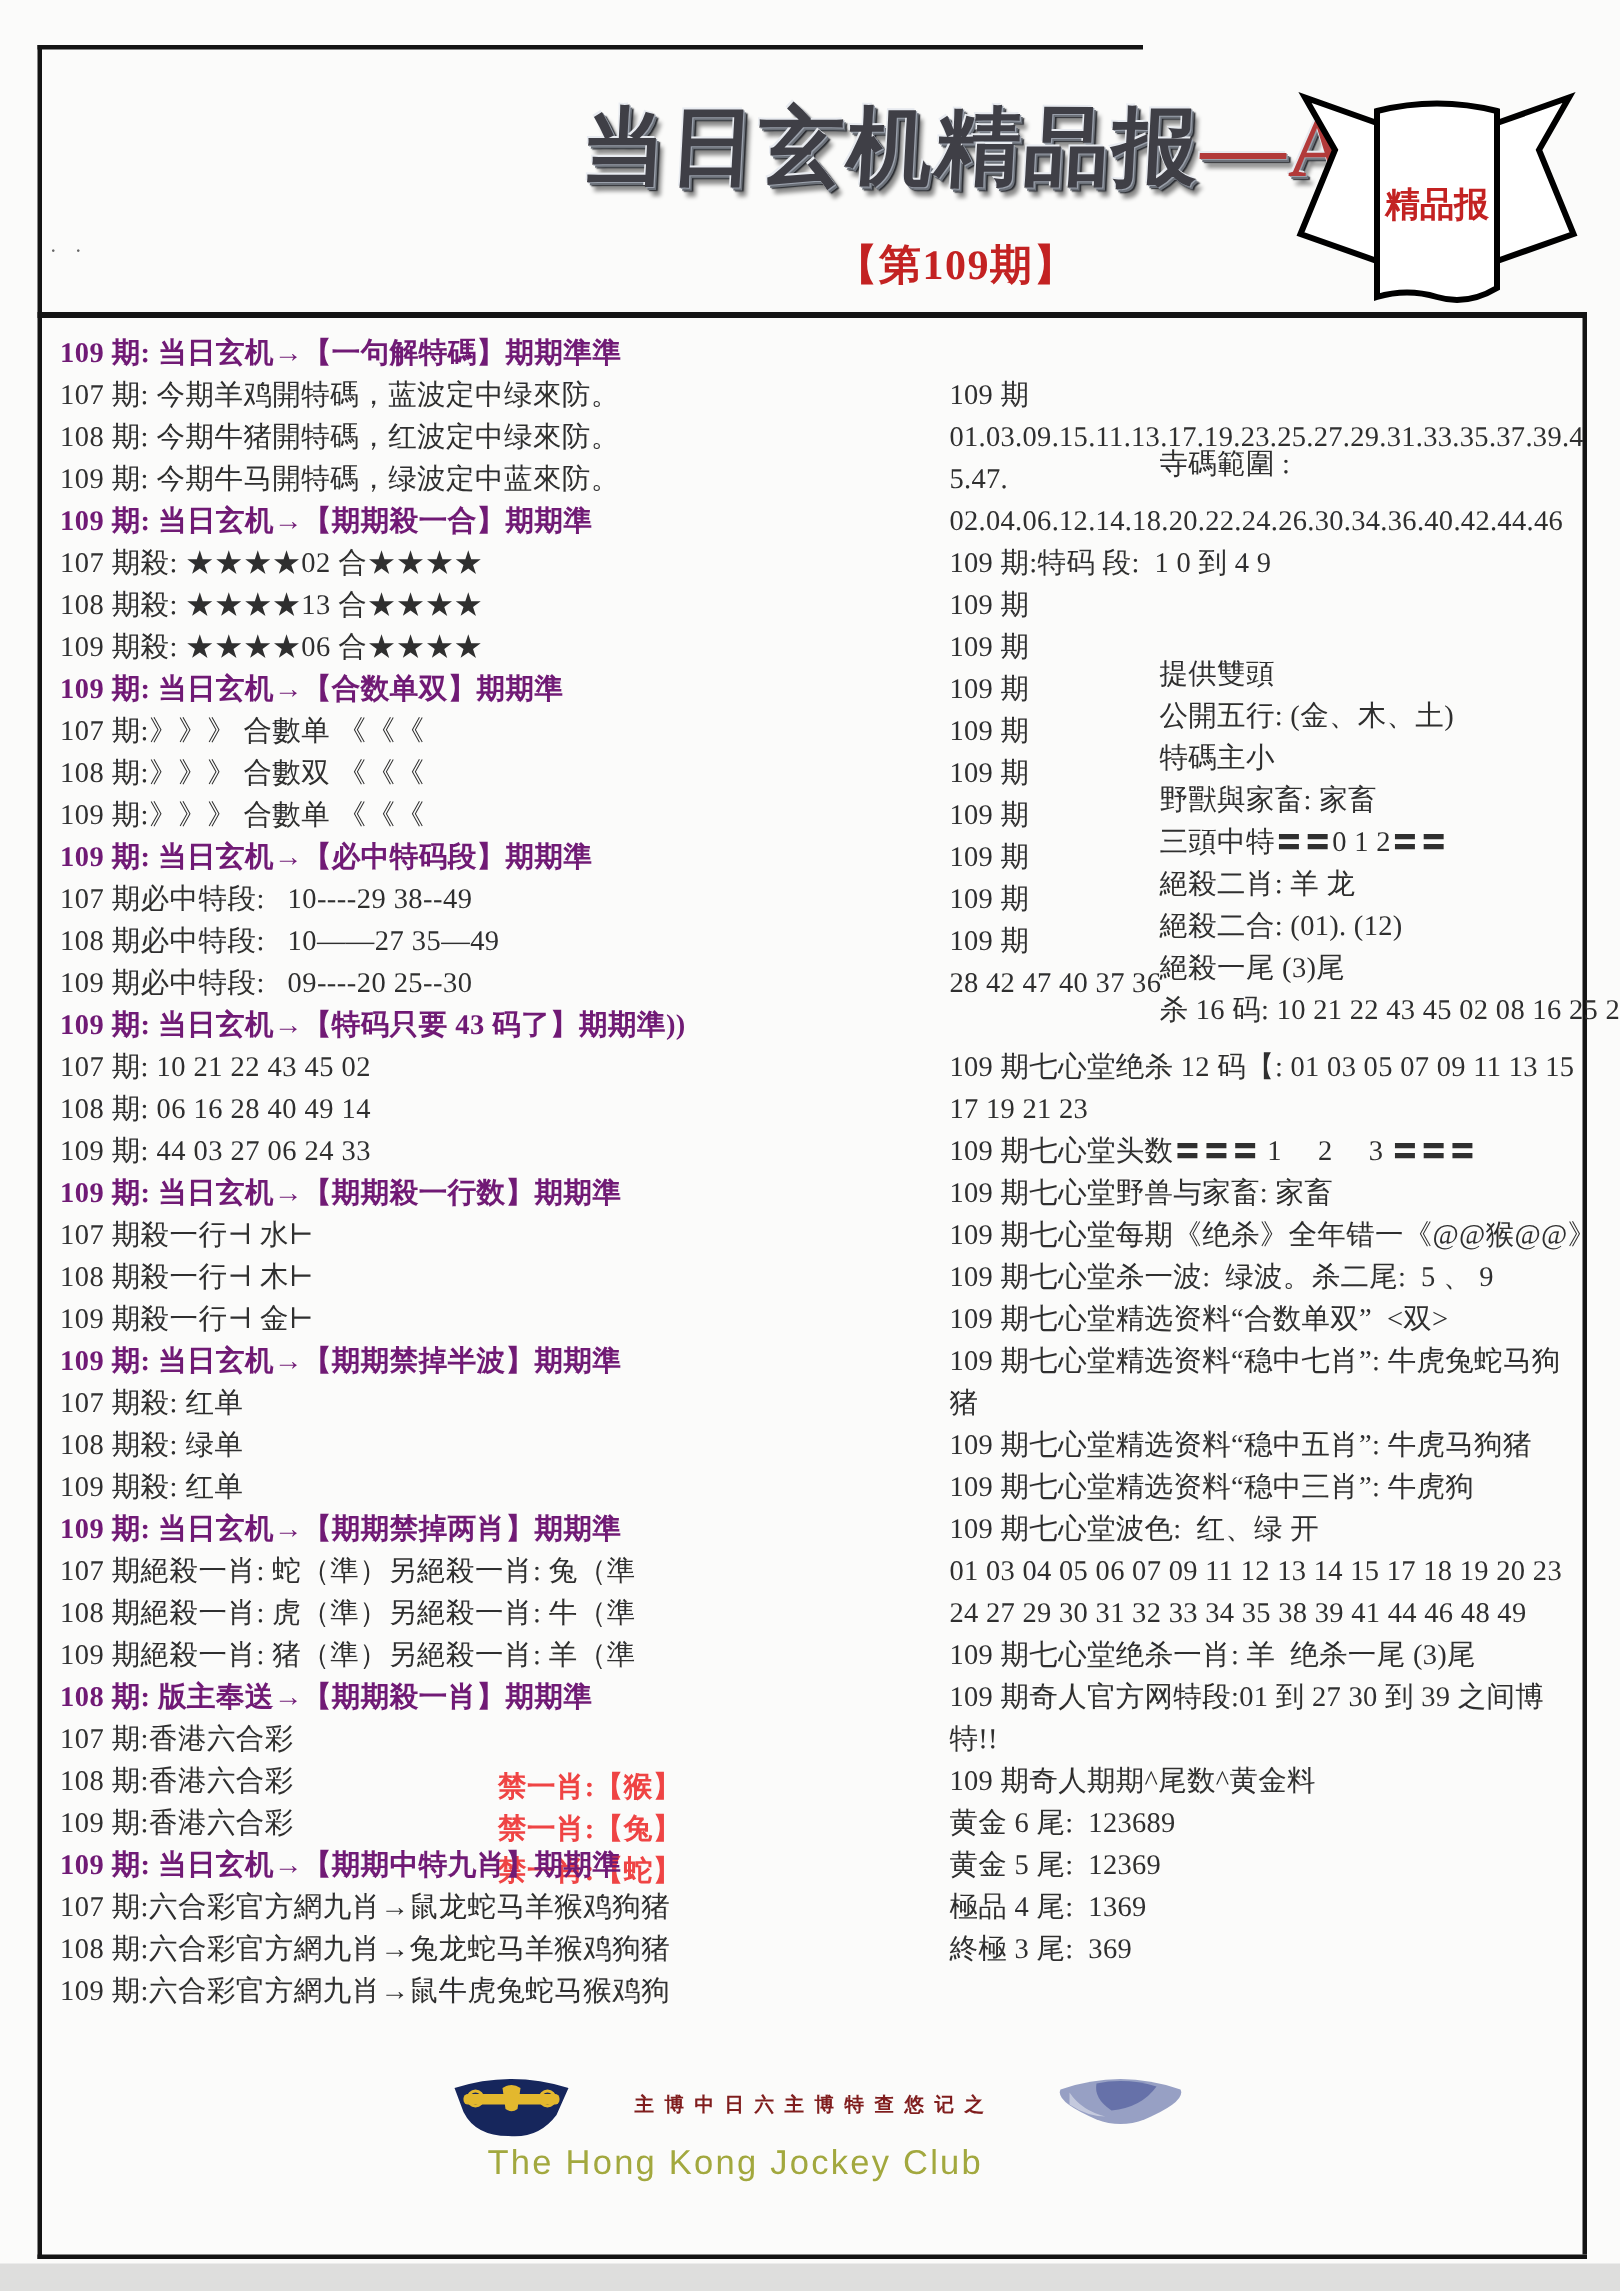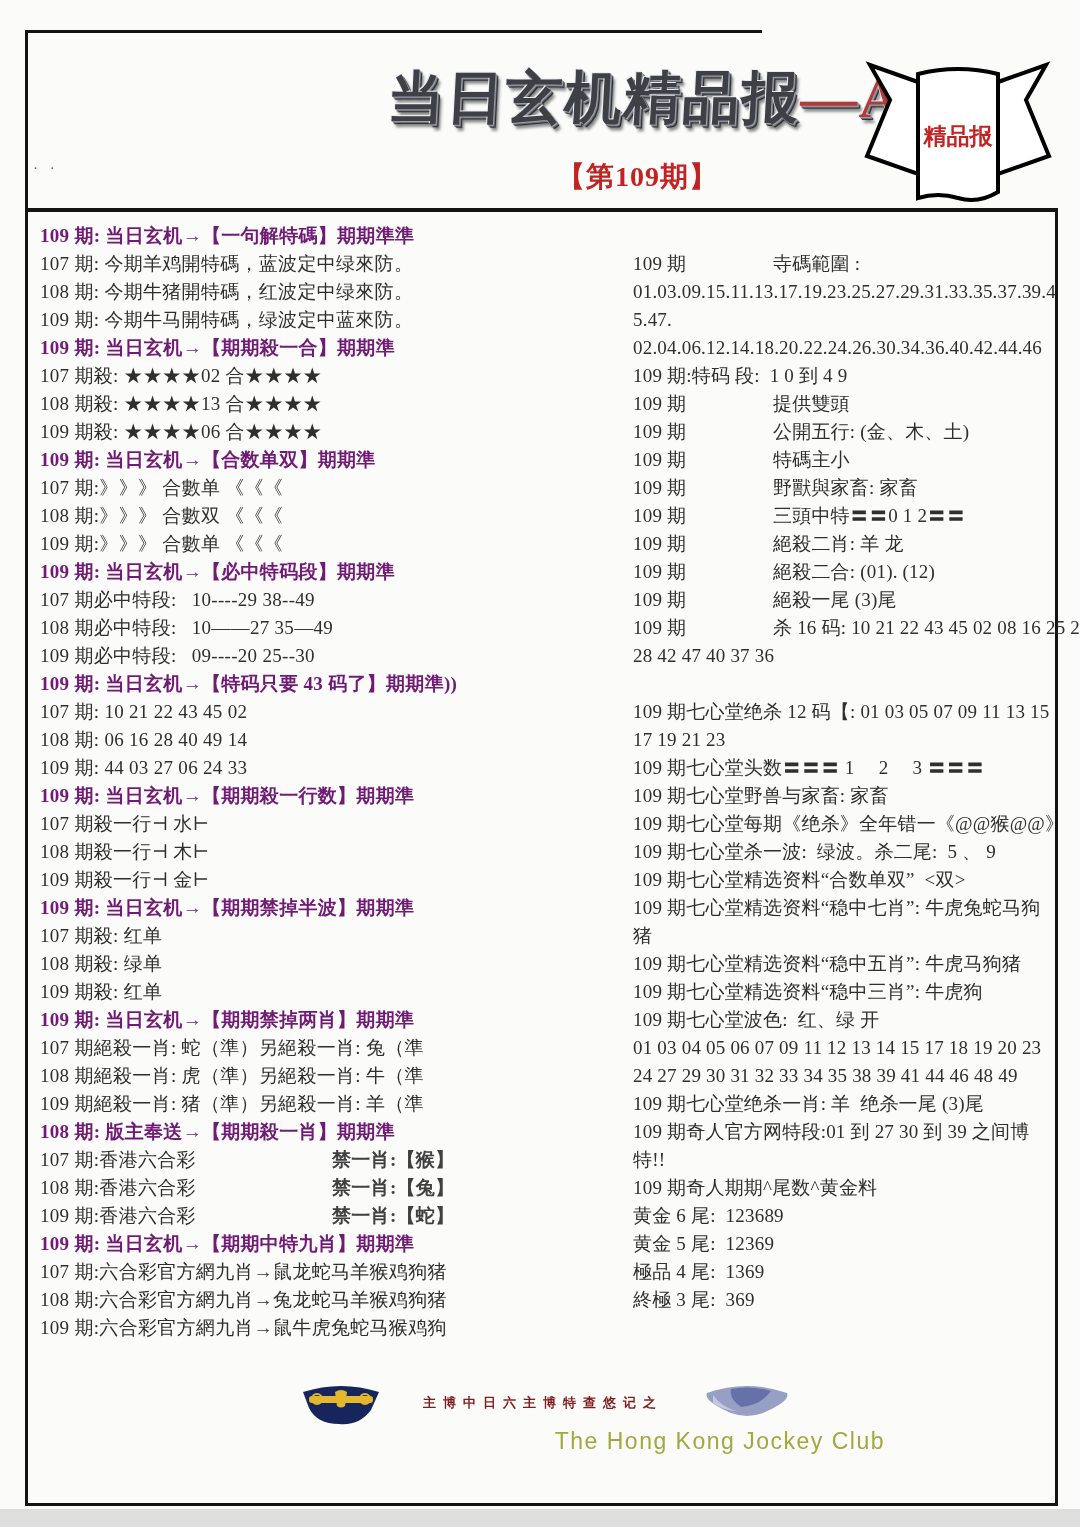--- a/index.html
+++ b/index.html
@@ -34,33 +34,33 @@
   .badge{position:absolute;left:833px;top:28px;}
   .badge text{font-family:"Liberation Serif","DejaVu Serif",serif;}
 
   .col{position:absolute;}
   .col-left{left:15px;top:192px;width:575px;}
   .col-right{left:608px;top:220px;width:436px;}
   .line{position:relative;height:28px;line-height:28px;font-size:19px;white-space:pre;letter-spacing:.3px;}
   .line.header{font-weight:bold;color:#701a75;}
   .line.spacer{height:28px;}
   .line .rpart{position:absolute;top:0;}
-  .line.ban .rpart{left:292px;font-weight:bold;color:#404040;}
-  .line.label .rpart{left:140px;}
+  .line.ban .rpart{left:292px;font-weight:bold;color:#ef4444;margin-top:32px;}
+  .line.label .rpart{left:140px;margin-top:46px;}
   .col-right .line{letter-spacing:.2px;}
 
   .footer-logo-left{position:absolute;left:272px;top:1352px;}
   .footer-stamp{
     position:absolute;left:398px;top:1364px;width:262px;
     font-size:13px;font-weight:bold;color:#7f1d1d;letter-spacing:7px;white-space:nowrap;
     font-family:"Liberation Sans","DejaVu Sans",sans-serif;
   }
   .footer-logo-right{position:absolute;left:676px;top:1353px;}
   .club{
-    position:absolute;left:300px;top:1398px;width:560px;text-align:right;
+    position:absolute;left:300px;top:1398px;width:560px;text-align:left;
     font-size:23px;color:#a2a83e;letter-spacing:1.5px;
     font-family:"Liberation Sans","DejaVu Sans",sans-serif;
   }
 </style>
 </head>
 <body>
 
 <div class="page">
   <div class="b b-top"></div>
   <div class="b b-left"></div>

